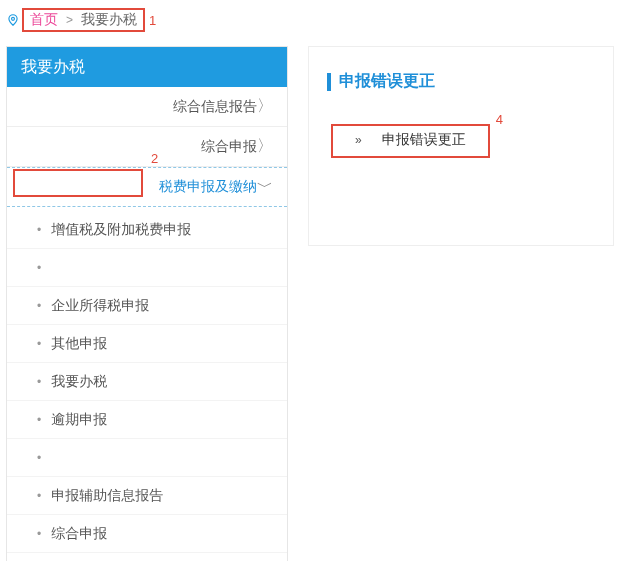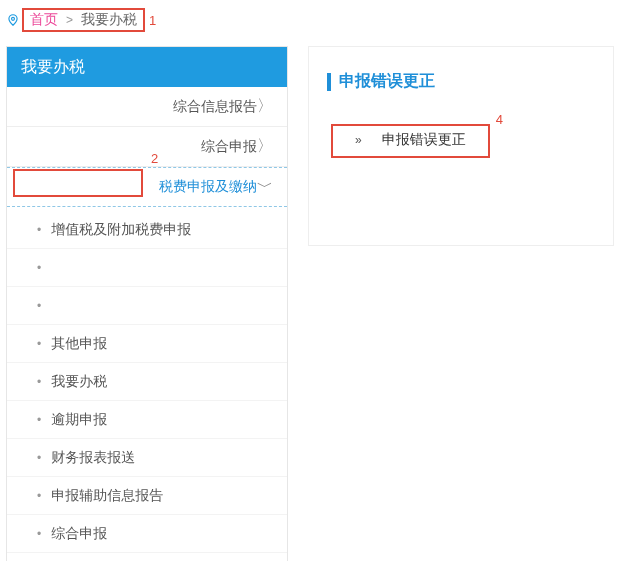--- a/index.html
+++ b/index.html
@@ -171,36 +171,36 @@
     <div class="sub-list">
       <div class="sub-item">
           <span class="dot">•</span>
           <span>增值税及附加税费申报</span>
         </div>
       <div class="sub-item">
           <span class="dot">•</span>
         </div>
       <div class="sub-item">
           <span class="dot">•</span>
+          <span>企业所得税申报</span>
         </div>
       <div class="sub-item">
           <span class="dot">•</span>
           <span>其他申报</span>
         </div>
       <div class="sub-item">
           <span class="dot">•</span>
           <span>我要办税</span>
         </div>
       <div class="sub-item">
           <span class="dot">•</span>
           <span>逾期申报</span>
         </div>
       <div class="sub-item">
           <span class="dot">•</span>
-          <span>财务报表报送</span>
         </div>
       <div class="sub-item">
           <span class="dot">•</span>
           <span>申报辅助信息报告</span>
         </div>
       <div class="sub-item">
           <span class="dot">•</span>
           <span>综合申报</span>
         </div>
       <div class="sub-item"></div>

